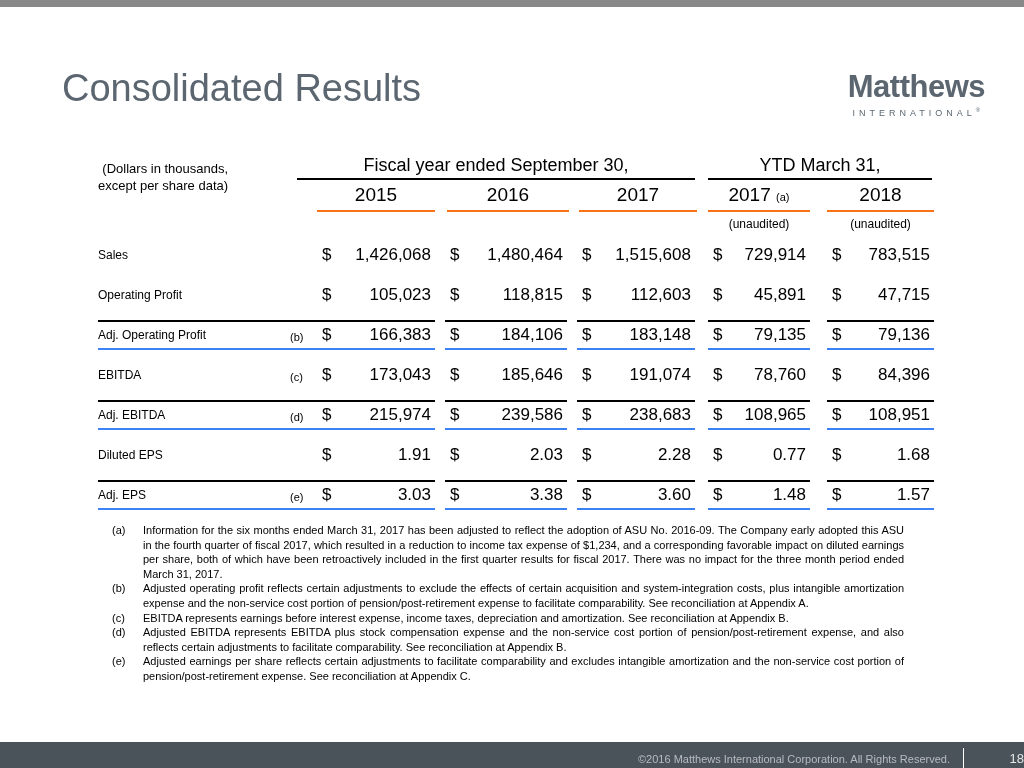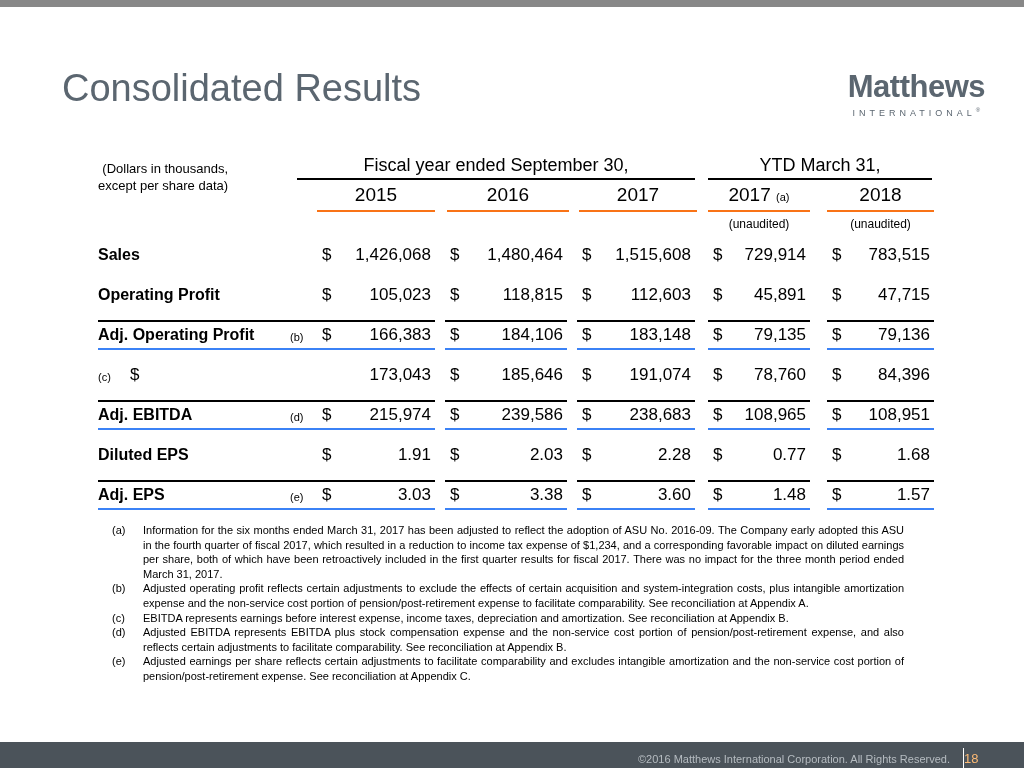--- a/index.html
+++ b/index.html
@@ -46,41 +46,41 @@
   .seg1 { width: 337px; }
   .seg2 { width: 122px; margin-left: 10px; }
   .seg3 { width: 118px; margin-left: 10px; }
   .seg4 { width: 102px; margin-left: 13px; }
   .seg5 { width: 107px; margin-left: 17px; }
   .trow.ruled .seg {
     height: 30px;
     border-top: 2px solid #000;
     border-bottom: 2px solid #3b82f6;
   }
-  .rlabel { width: 192px; font-size: 16px; font-weight: bold; }
+  .rlabel { width: 192px; font-size: 12px; }
   .fn { width: 27px; font-size: 11px; padding-top: 3px; }
   .val {
     flex: 1; display: flex; justify-content: space-between; align-items: center;
     font-size: 17px; padding: 0 4px 0 5px;
   }
 
   
   .footnotes { position: absolute; left: 112px; top: 516px; width: 792px; font-size: 11px; line-height: 14.6px; color: #000; }
   .fnote { display: flex; }
   .fletter { width: 31px; flex: none; }
   .ftext { flex: 1; text-align: justify; }
 
   
   .footer {
     position: absolute; left: 0; bottom: 0; width: 1024px; height: 33px;
     background: #4b535a; display: flex; align-items: center;
   }
   .footer-text { margin-left: auto; margin-right: 13px; color: #b6bcc1; font-size: 11px; }
   .footer-divider { width: 1px; height: 22px; background: #ffffff; flex: none; }
-  .footer-page { width: 60px; text-align: left; color: #fdba74; font-size: 13px; flex: none; }
+  .footer-page { width: 60px; text-align: right; color: #e5e5e5; font-size: 13px; flex: none; }
 </style>
 </head>
 <body>
 
 <div class="slide">
 
   <div class="title">Consolidated Results</div>
 
   <div class="logo">
     <div class="logo-brand">Matthews</div>
@@ -205,20 +205,21 @@
       <div class="seg seg5">
           <div class="val">
             <span>$</span>
             <span>79,136</span>
           </div>
         </div>
     </div>
 
     <div class="trow">
       <div class="seg seg1">
+        <div class="rlabel">EBITDA</div>
         <div class="fn">(c)</div>
         <div class="val">
             <span>$</span>
             <span>173,043</span>
           </div>
       </div>
       <div class="seg seg2">
           <div class="val">
             <span>$</span>
             <span>185,646</span>

